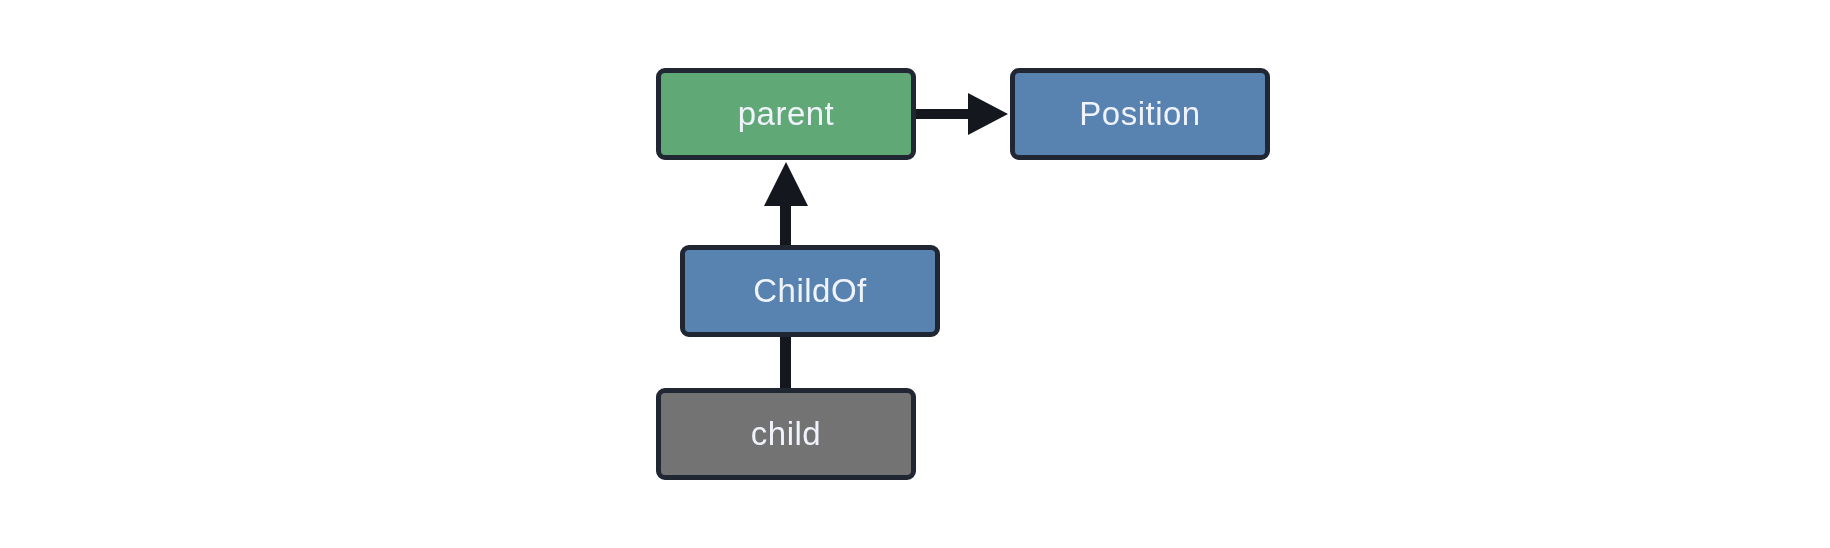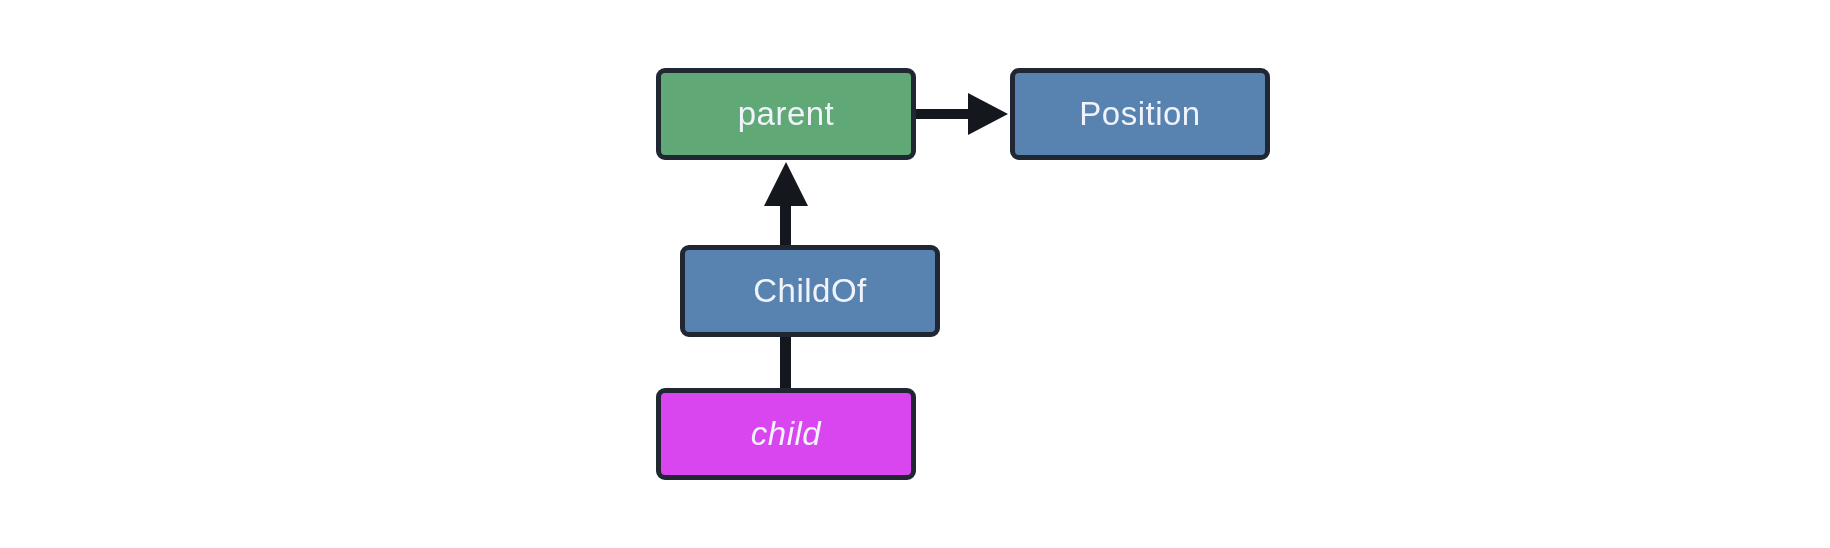--- a/index.html
+++ b/index.html
@@ -64,17 +64,17 @@
   </div>
 
   <div class="node node-position" style="background-color: rgb(88, 131, 177); border-color: rgb(32, 38, 50); color: rgb(240, 243, 251);">
     <span>Position</span>
   </div>
 
   <div class="node node-childof" style="background-color: rgb(88, 131, 177); border-color: rgb(32, 38, 50); color: rgb(240, 243, 251);">
     <span>ChildOf</span>
   </div>
 
-  <div class="node node-child" style="background-color: #d946ef; border-color: rgb(32, 38, 50); color: rgb(240, 243, 251); font-style: italic;">
+  <div class="node node-child" style="background-color: #737373; border-color: rgb(32, 38, 50); color: rgb(240, 243, 251);">
     <span>child</span>
   </div>
 
 </div>
 
 </body></html>

